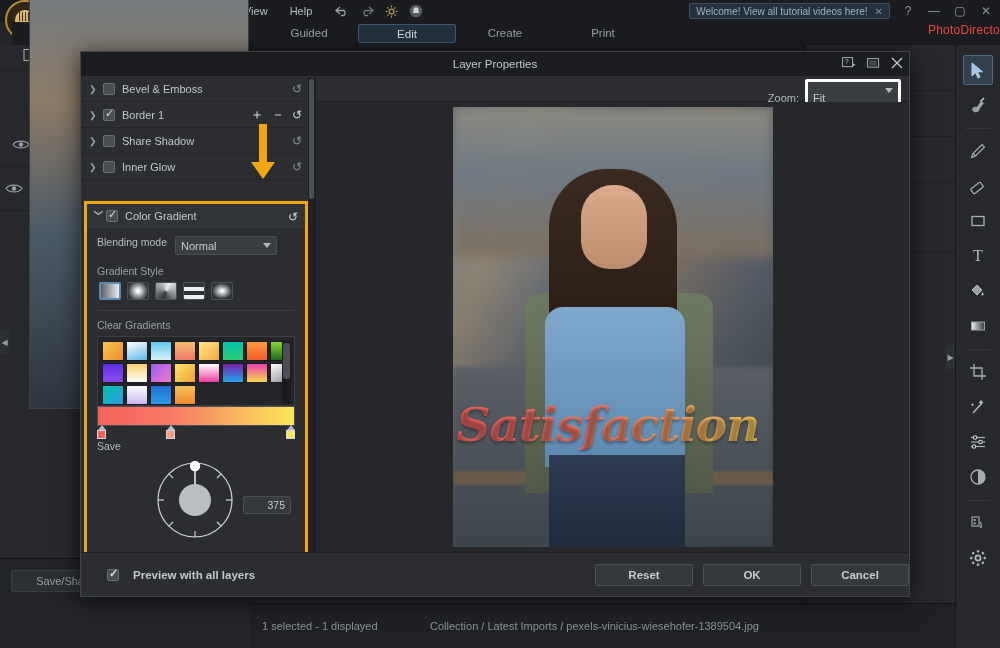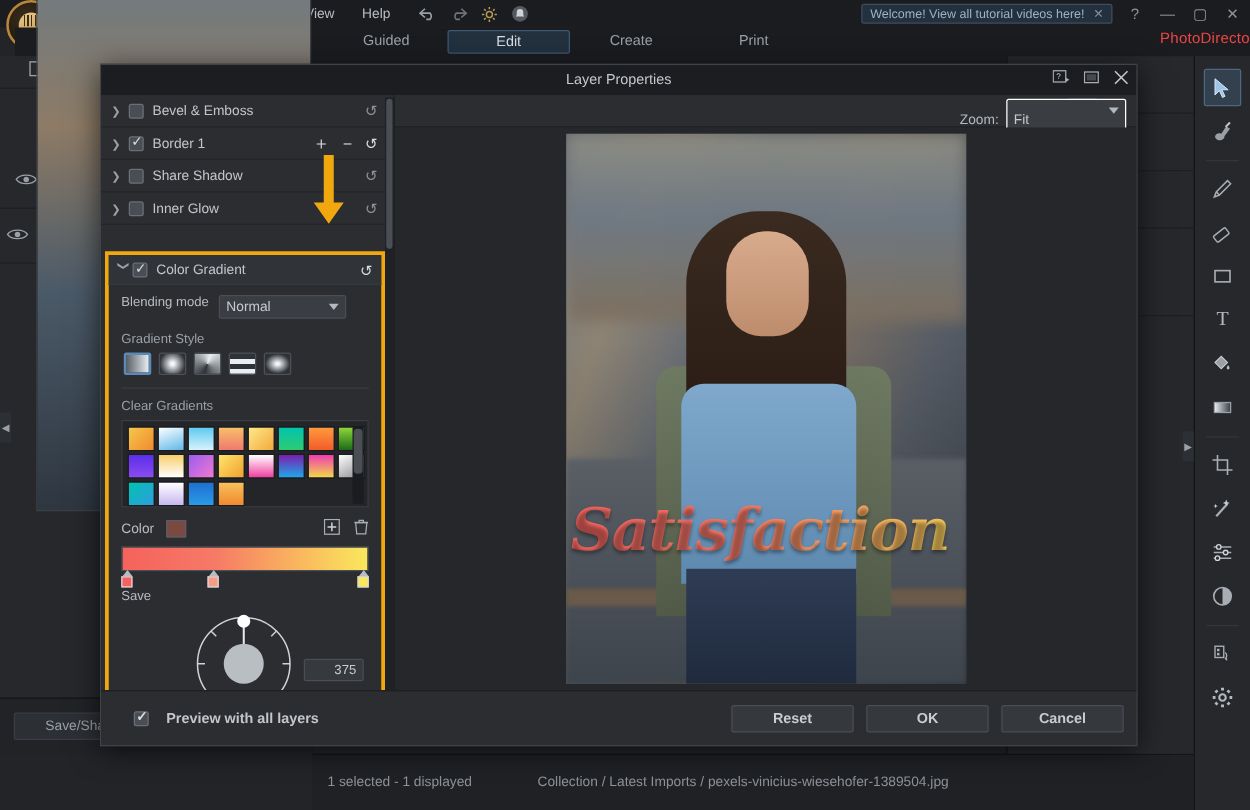--- a/index.html
+++ b/index.html
@@ -211,21 +211,21 @@
 
   
   .preview-col { flex:1; background:#25272b; position:relative; }
   .pv-toolbar { height:26px; background:#2b2d31; border-bottom:1px solid #1d1f22;
      display:flex; align-items:center; position:relative; }
   .pv-tool { width:26px;height:20px; display:flex;align-items:center;justify-content:center;
      border:1px solid transparent; border-radius:2px; margin-left:4px;}
   .pv-tool.act { border:1px solid #5b8ab5; background:#33414f; }
   .pv-zoom { position:absolute; right:8px; top:3px; display:flex; align-items:center; gap:6px;}
   .pv-zoom .zl { font-size:11px; color:#b4b9be; }
-  .pv-zoom .zs { width:96px;height:19px;background:#3a3d42;border:1px solid #ffffff;border-radius:2px;
+  .pv-zoom .zs { width:96px;height:19px;background:#3a3d42;border:3px solid #ffffff;border-radius:2px;
      font-size:11px;color:#c7ccd1;display:flex;align-items:center;padding:16px 5px;position:relative;}
   .pv-zoom .zs .arr{position:absolute;right:5px;top:6px;width:0;height:0;
      border-left:4px solid transparent;border-right:4px solid transparent;border-top:5px solid #b4b9be;}
   .pv-stage { position:absolute; left:0; top:26px; right:0; bottom:0;
      display:flex; align-items:center; justify-content:center; background:#25272b; }
   .photo {
     width:320px; height:440px; position:relative; overflow:hidden;
     background:#4b5460;
   }
   .photo .bg {
@@ -261,21 +261,21 @@
     -webkit-background-clip: text; background-clip: text; color: transparent;
     text-shadow: 0 2px 3px rgba(0,0,0,.35);
     white-space: nowrap;
   }
 
   
   .dlg-footer { position:absolute; left:0; right:0; bottom:0; height:44px;
      background:#2b2d31; border-top:1px solid #1d1f22; display:flex; align-items:center;font-weight:bold; }
   .prev-chk { display:flex; align-items:center; gap:7px; margin-left:26px; }
   .prev-chk .lbl { font-size:11.5px; color:#c2c7cc; }
-  .dlg-btns { margin-left:auto; display:flex; gap:10px; margin-right:10px; }
+  .dlg-btns { margin-left:auto; display:flex; gap:10px; }
   .dbtn { width:98px; height:22px; background:#35383d; border:1px solid #4a4e54; border-radius:2px;
      font-size:11.5px; color:#c8cdd2; display:flex; align-items:center; justify-content:center;}
 
   
   .ann-arrow { position:absolute; left:248px; top:124px; width:30px; height:56px; z-index: 40; }
 </style>
 </head>
 <body>
 
 <div id="app">
@@ -654,36 +654,20 @@
                   <div class="sw" style="background: linear-gradient(135deg, rgb(0, 195, 176), rgb(47, 155, 224));"></div>
                   <div class="sw" style="background: linear-gradient(rgb(255, 255, 255), rgb(200, 184, 240));"></div>
                   <div class="sw" style="background: linear-gradient(rgb(31, 111, 208), rgb(42, 155, 232));"></div>
                   <div class="sw" style="background: linear-gradient(rgb(248, 192, 92), rgb(240, 138, 46));"></div>
                 </div>
               <div class="sw-scroll">
                   <i></i>
                 </div>
             </div>
 
-            <div class="color-row">
-              <span class="lbl">Color</span>
-              <span class="color-chip" id="color-chip" style="background: rgb(122, 74, 66);"></span>
-              <span class="icons">
-                <span><svg width="13" height="13" viewBox="0 0 13 13">
-                      <rect x=".6" y=".6" width="11.8" height="11.8" fill="none" stroke="#a8aeb4" stroke-width="1"></rect>
-                      <line x1="6.5" y1="3" x2="6.5" y2="10" stroke="#cfd4d9" stroke-width="1.2"></line>
-                      <line x1="3" y1="6.5" x2="10" y2="6.5" stroke="#cfd4d9" stroke-width="1.2"></line>
-                    </svg></span>
-                <span><svg width="12" height="13" viewBox="0 0 12 13">
-                      <path d="M1.5 3 h9 l-.9 9 h-7.2z" fill="none" stroke="#a8aeb4" stroke-width="1"></path>
-                      <line x1="0.5" y1="3" x2="11.5" y2="3" stroke="#a8aeb4" stroke-width="1.1"></line>
-                      <path d="M4.3 3 V1.3 h3.4 V3" fill="none" stroke="#a8aeb4" stroke-width="1"></path>
-                    </svg></span>
-              </span>
-            </div>
 
             <div class="gradbar-wrap">
               <div class="gradbar" id="gradbar" style="background: linear-gradient(90deg, rgb(245, 98, 93) 0%, rgb(246, 122, 102) 38%, rgb(249, 176, 94) 68%, rgb(250, 232, 92) 100%);"></div>
               <div id="stops-host">
                   <div class="stop" style="left: calc(0% + 0px);">
                     <div class="tri"></div>
                     <div class="box" style="background:#f5625d"></div>
                   </div>
                   <div class="stop" style="left: calc(37% - 4px);">
                     <div class="tri"></div>

